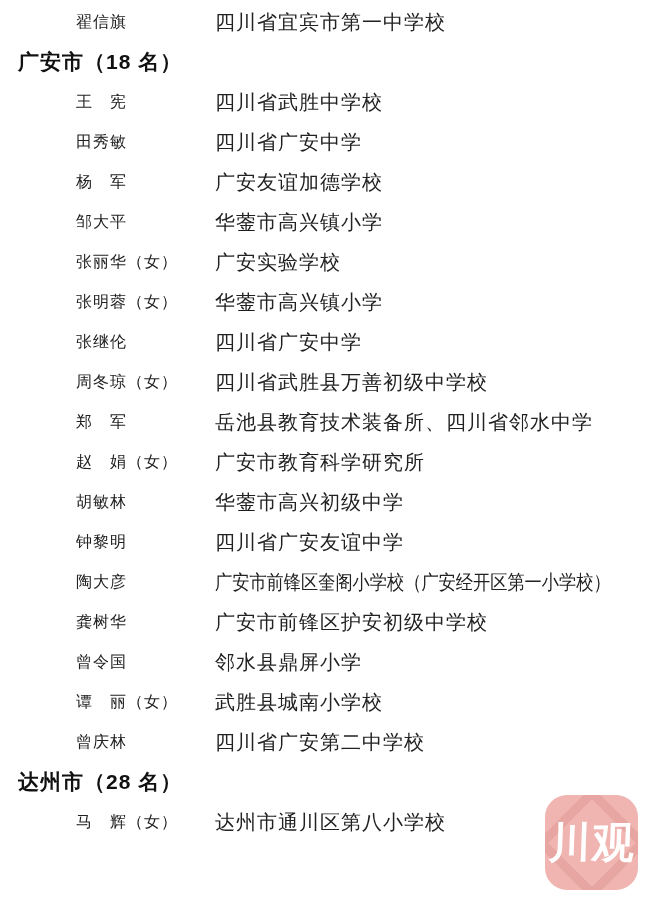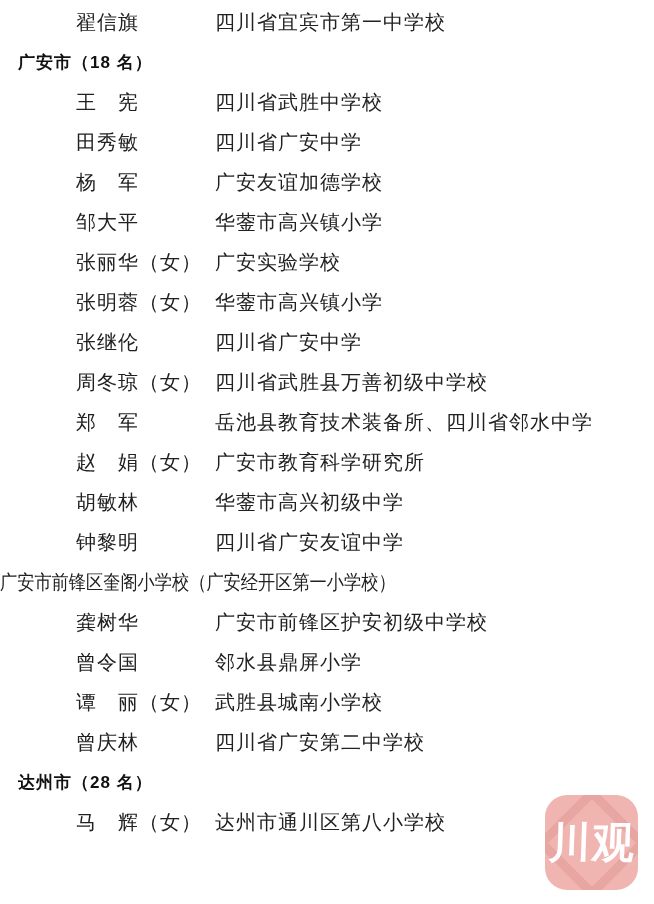--- a/index.html
+++ b/index.html
@@ -17,38 +17,38 @@
   .row {
     height: 40px;
     display: flex;
     align-items: center;
     white-space: nowrap;
   }
   .row.entry .name {
     margin-left: 76px;
     width: 139px;
     flex: 0 0 139px;
-    font-size: 20px;
+    font-size: 16px;
     letter-spacing: 1px;
   }
   .row.entry .school {
     flex: 1;
     font-size: 20px;
     letter-spacing: 1px;
   }
   .row.entry .school.condensed {
     transform: scaleX(0.86);
     transform-origin: left center;
     letter-spacing: 0;
   }
   .row.heading {
     padding-left: 18px;
     font-family: "Liberation Sans", "DejaVu Sans", sans-serif;
     font-weight: bold;
-    font-size: 17px;
+    font-size: 21px;
     letter-spacing: 1px;
     color: #111111;
   }
   
   .watermark {
     position: absolute;
     left: 545px;
     top: 795px;
     width: 93px;
     height: 95px;
@@ -146,20 +146,21 @@
     <span class="name">胡敏林</span>
     <span class="school">华蓥市高兴初级中学</span>
   </div>
 
   <div class="row entry">
     <span class="name">钟黎明</span>
     <span class="school">四川省广安友谊中学</span>
   </div>
 
   <div class="row entry">
+    <span class="name">陶大彦</span>
     <span class="school condensed">广安市前锋区奎阁小学校（广安经开区第一小学校）</span>
   </div>
 
   <div class="row entry">
     <span class="name">龚树华</span>
     <span class="school">广安市前锋区护安初级中学校</span>
   </div>
 
   <div class="row entry">
     <span class="name">曾令国</span>

